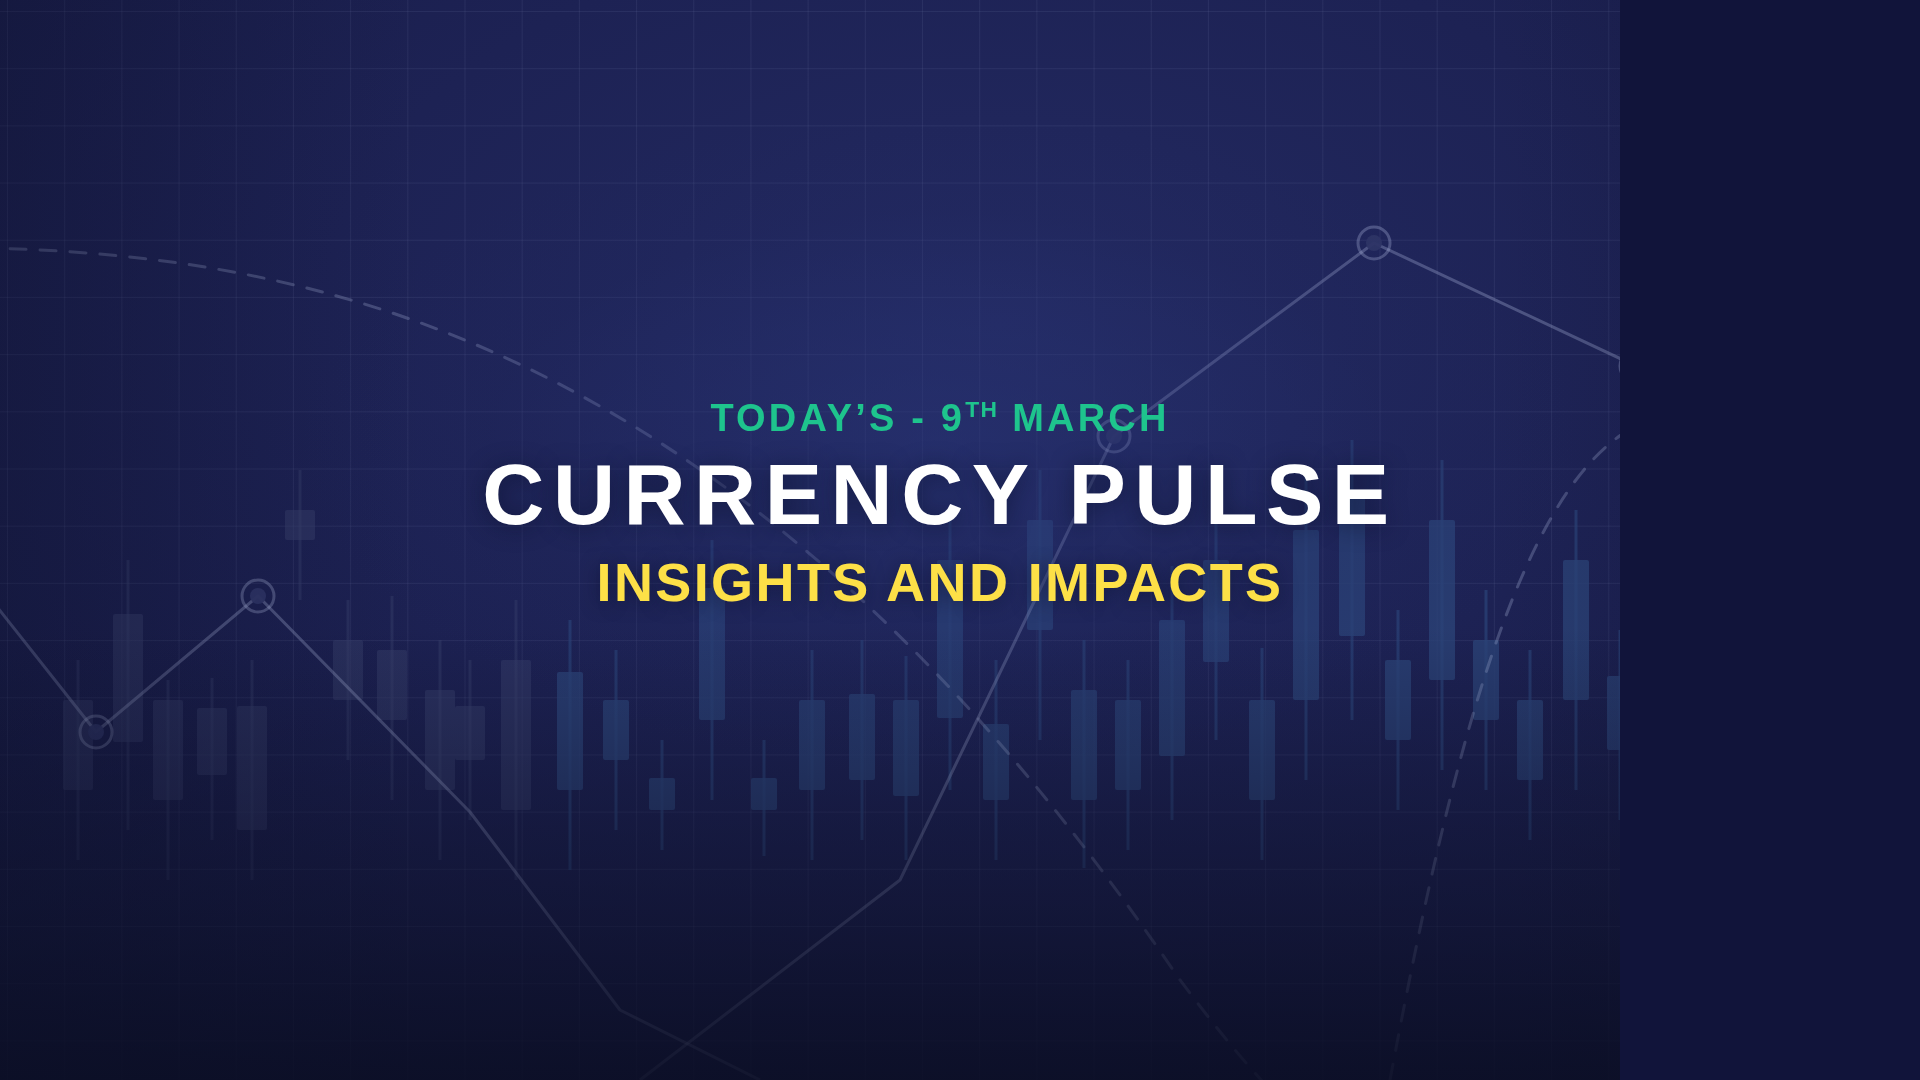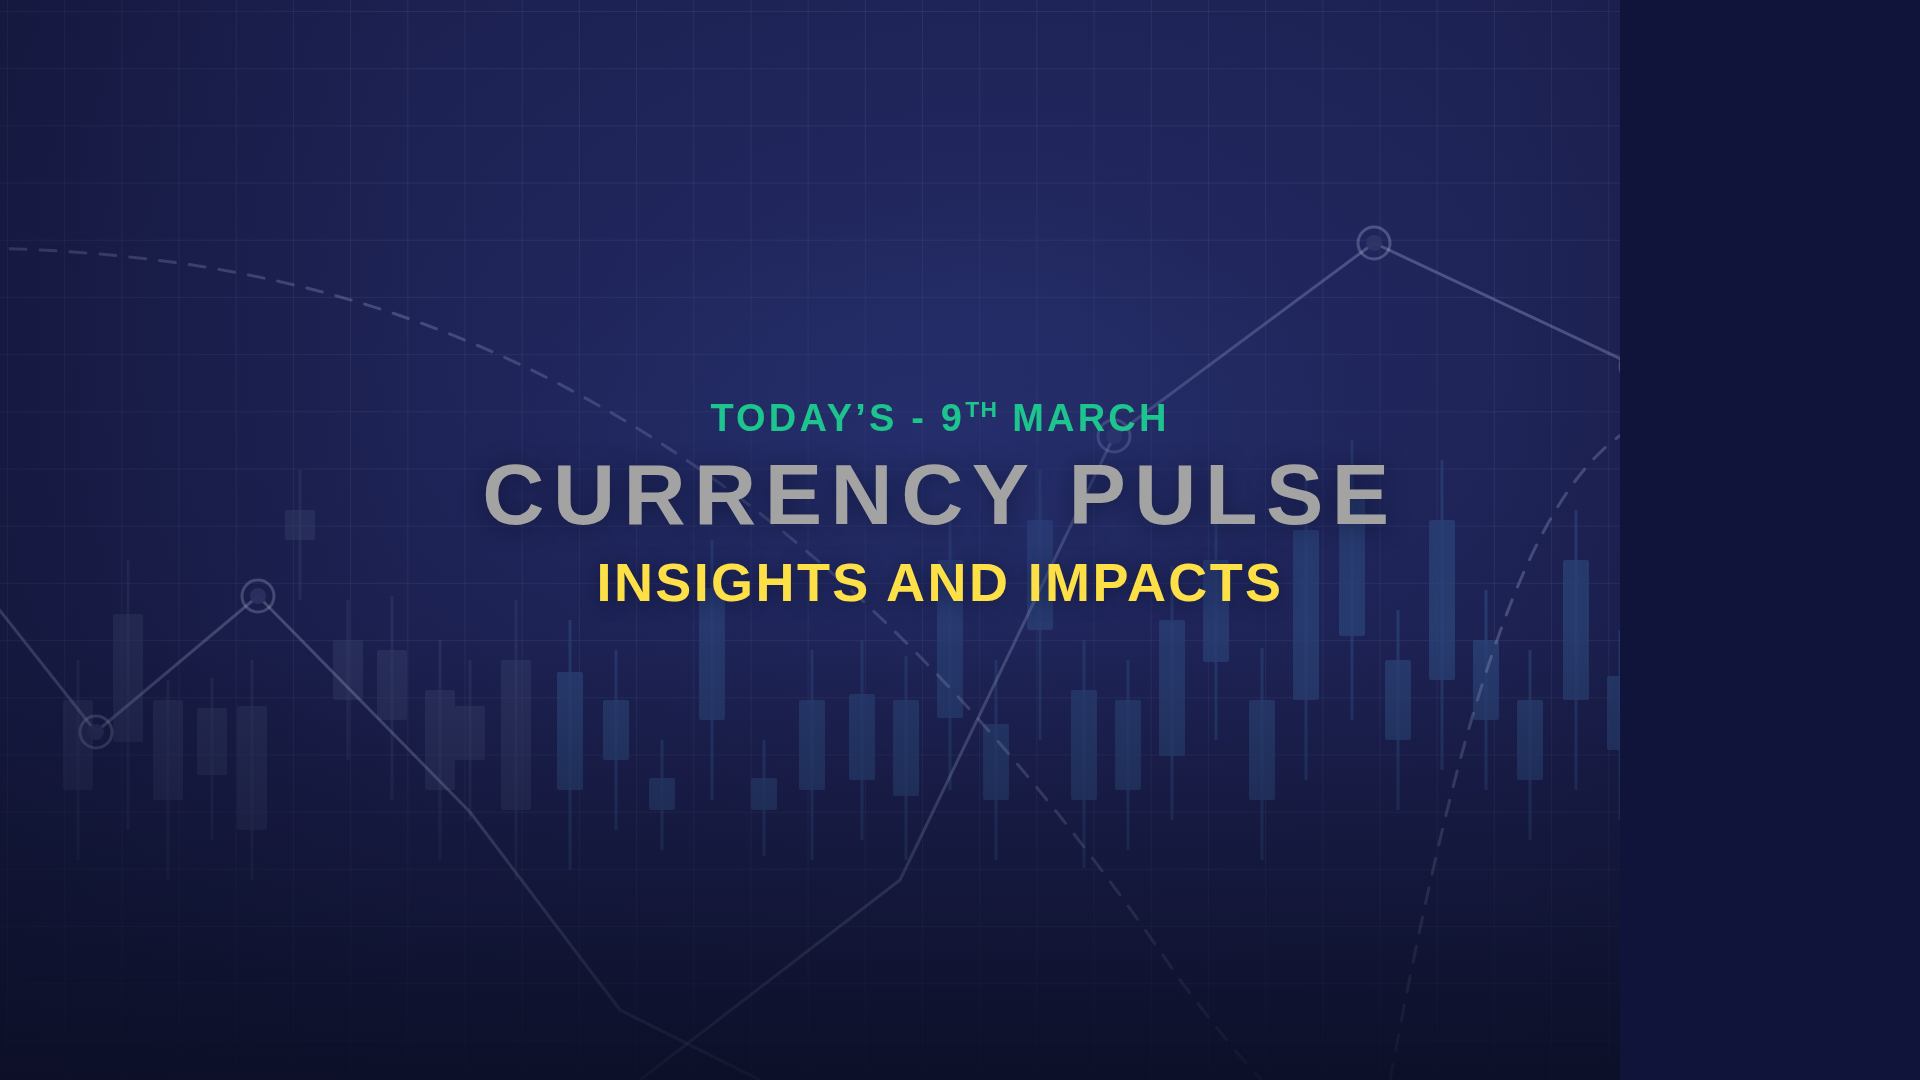--- a/index.html
+++ b/index.html
@@ -66,21 +66,21 @@
     margin: 0 0 14px 0;
     white-space: nowrap;
   }
   #eyebrow sup {
     font-size: 0.60em;
     vertical-align: super;
     letter-spacing: 1.4px;
   }
 
   #title {
-    color: #a3a3a3;
+    color: #ffffff;
     font-size: 86px;
     font-weight: 700;
     letter-spacing: 8.5px;
     line-height: 1;
     margin: 0 0 18px 0;
     white-space: nowrap;
     text-shadow: 0 2px 22px rgba(10,14,40,0.55);
   }
 
   #subtitle {

